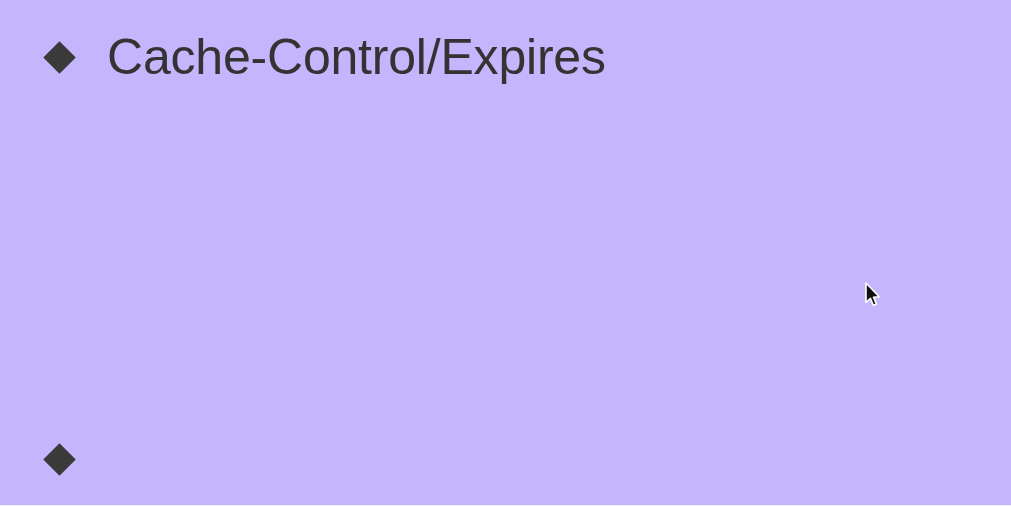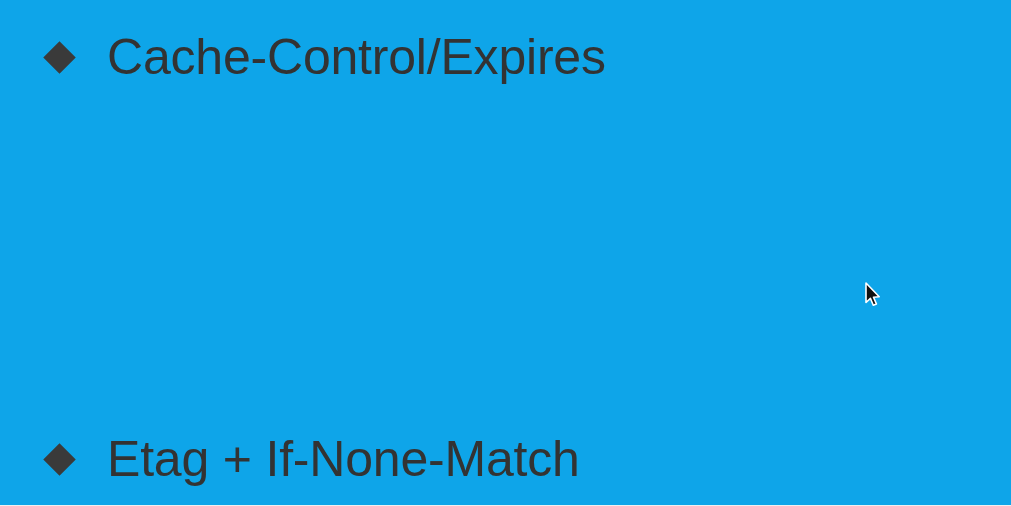--- a/index.html
+++ b/index.html
@@ -12,21 +12,21 @@
     height: 506px;
     background: #fdfdfd;
     font-family: "Liberation Sans", "DejaVu Sans", sans-serif;
     overflow: hidden;
   }
 
   #slide {
     position: relative;
     width: 1011px;
     height: 506px;
-    background: #0ea5e9;
+    background: #c4b5fd;
   }
 
   
   .bullet-list {
     position: absolute;
     left: 0;
     top: 0;
     width: 1011px;
     height: 506px;
     margin: 0;
@@ -96,21 +96,20 @@
   <ul class="bullet-list">
 
     <li class="bullet-row bullet-row-1">
       <span class="diamond-icon"></span>
       <span class="bullet-text">Cache-Control/Expires</span>
     </li>
 
 
     <li class="bullet-row bullet-row-3">
       <span class="diamond-icon"></span>
-      <span class="bullet-text">Etag + If-None-Match</span>
     </li>
 
   </ul>
 
   <div id="bottom-edge"></div>
 
   <div id="mouse-cursor">
     <svg width="18" height="26" viewBox="0 0 18 26" xmlns="http://www.w3.org/2000/svg">
       <path d="M2 1 L2 20.5 L6.4 16.4 L9.3 23.2 L12.4 21.9 L9.5 15.2 L15.2 14.8 Z" fill="#111111" stroke="#ffffff" stroke-width="1.6" stroke-linejoin="round"></path>
     </svg>

